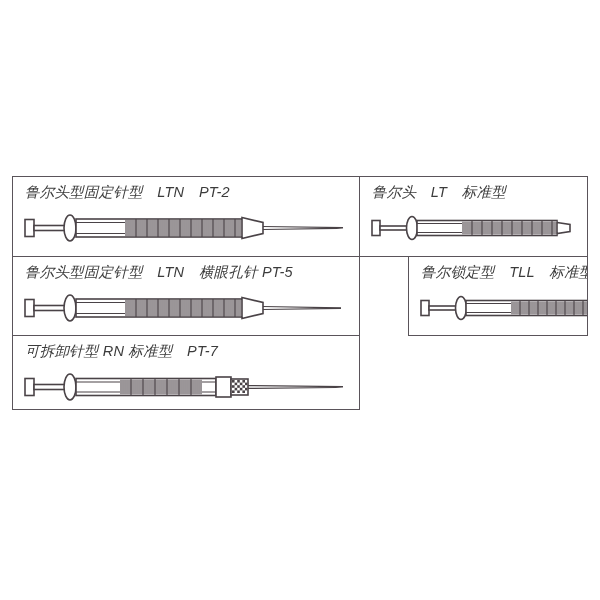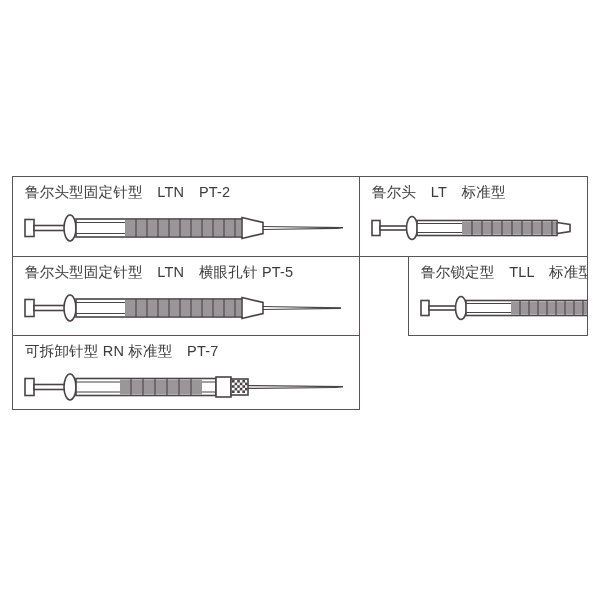--- a/index.html
+++ b/index.html
@@ -14,20 +14,21 @@
     position: relative;
     overflow: hidden;
   }
 
   
   #catalog {
     position: absolute;
     left: 12px;
     top: 176px;
     width: 576px;
+    font-style: italic;
   }
   .grid {
     display: grid;
     grid-template-columns: 348px 228px;
     grid-template-rows: 81px 79px 74px;
   }
 
   .cell {
     position: relative;
     box-sizing: border-box;

